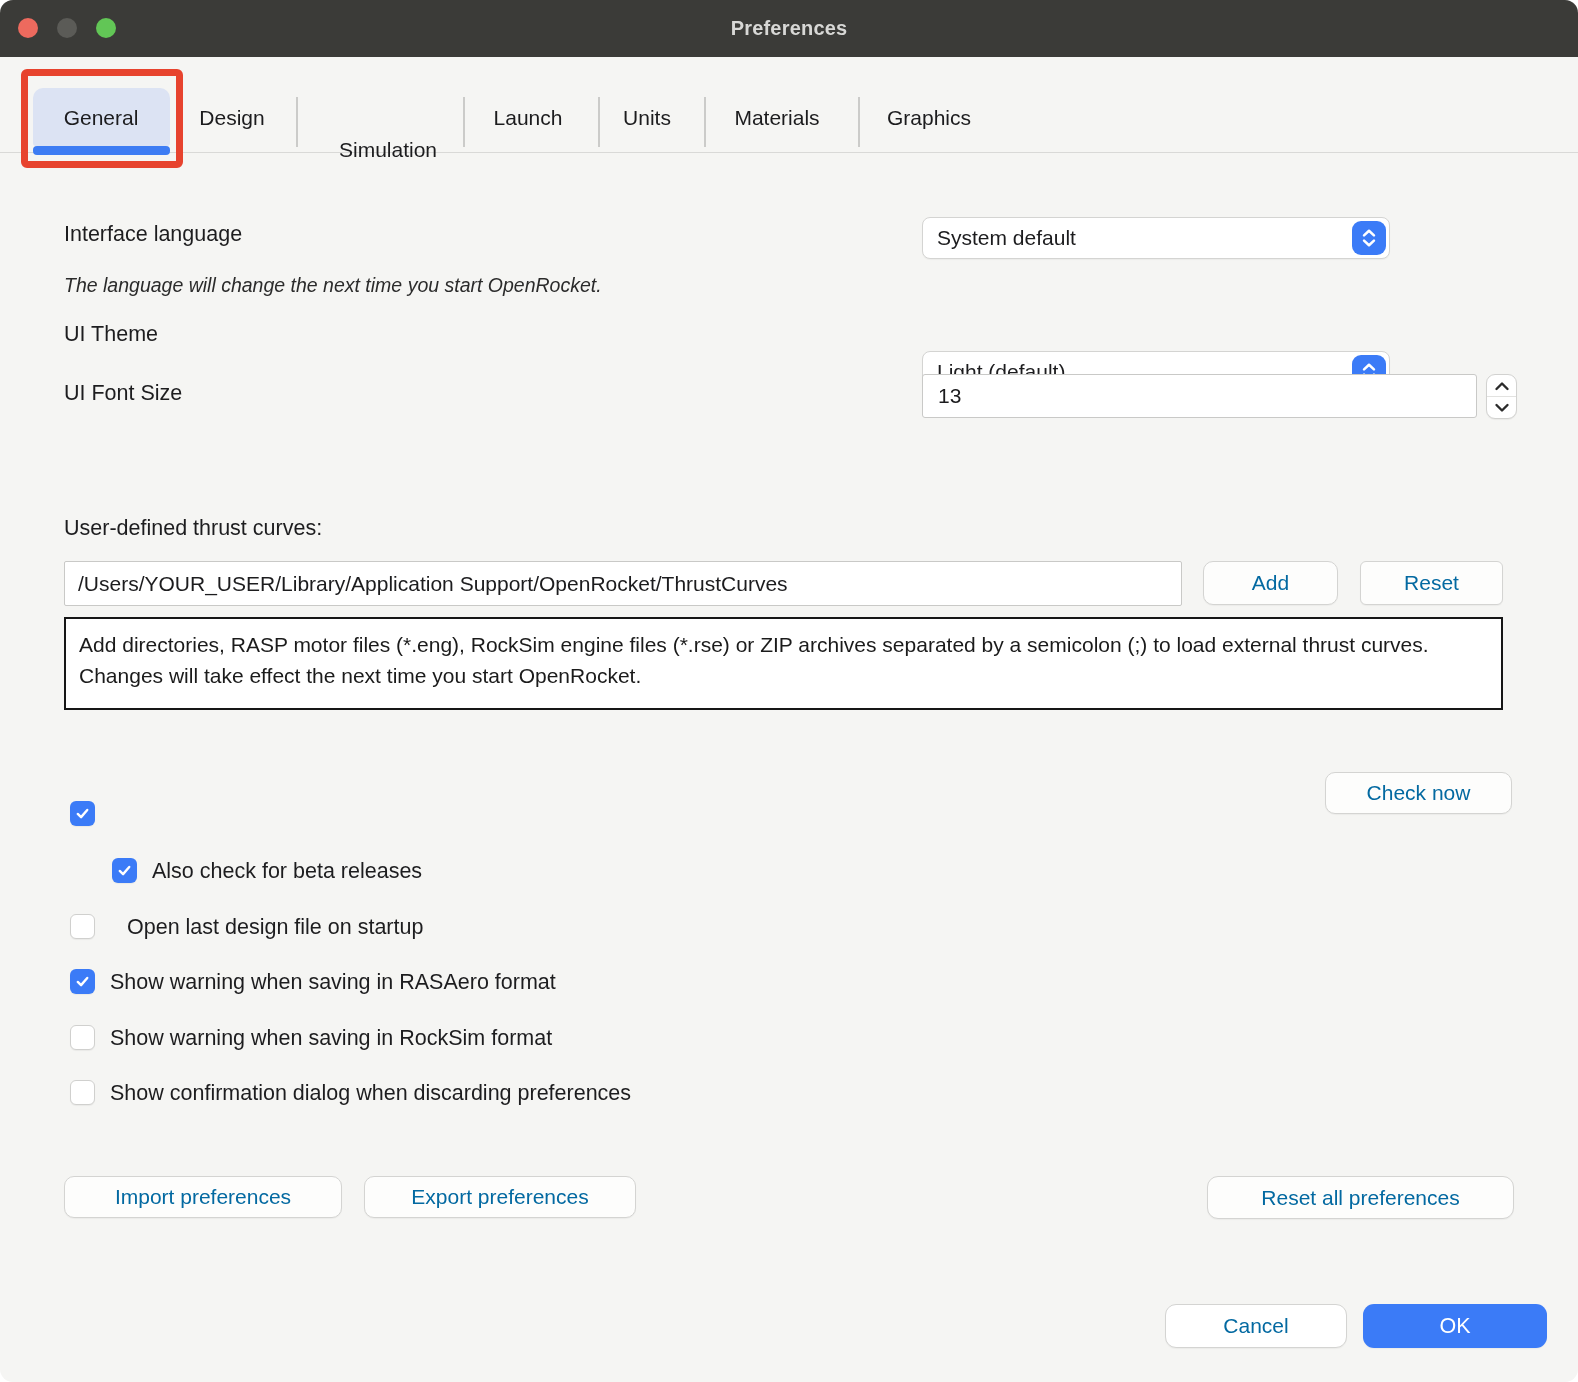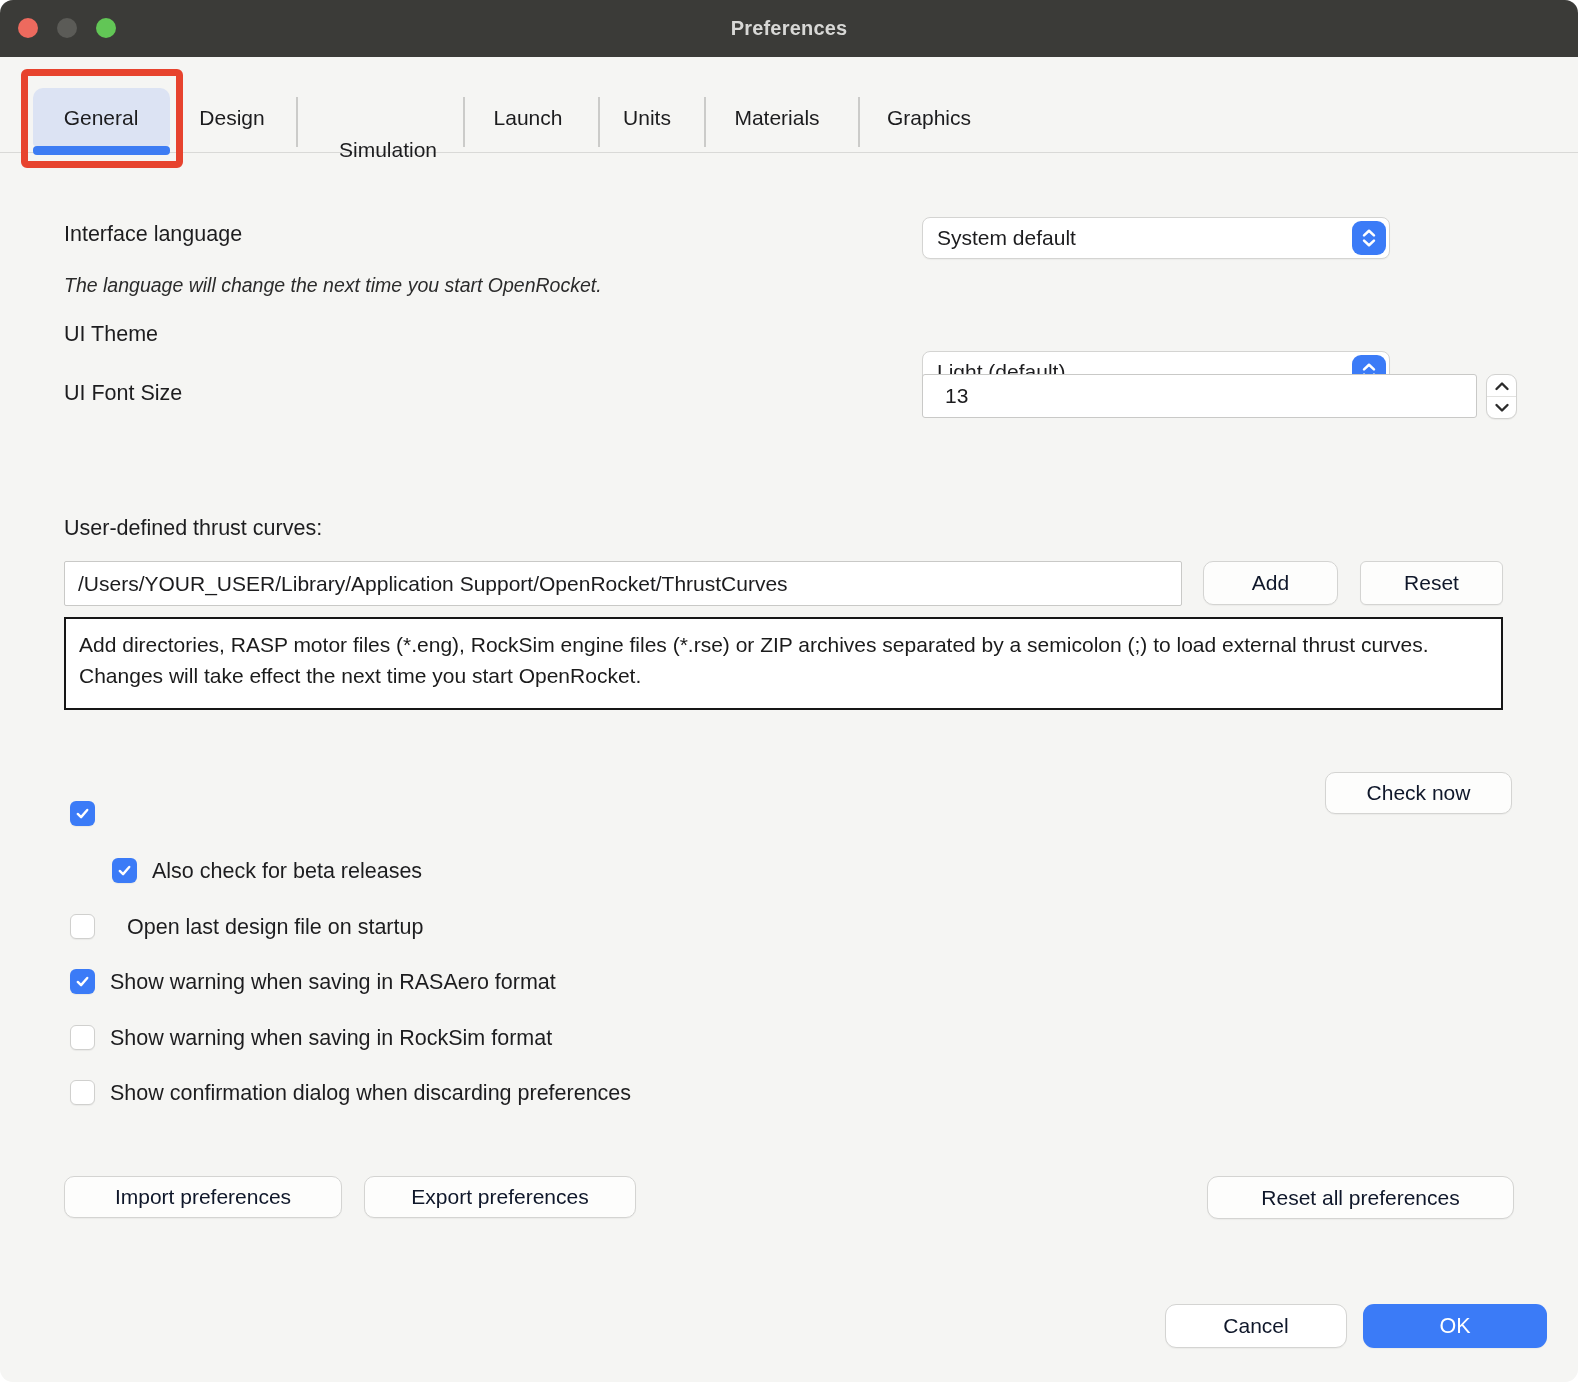--- a/index.html
+++ b/index.html
@@ -61,21 +61,21 @@
   }
   .dd-btn {
     position:absolute; right:3px; top:3px; width:34px; height:34px;
     background:#3b7bf7; border-radius:9px;
     display:flex; align-items:center; justify-content:center;
   }
   .numfield {
     position:absolute; left:922px; top:374px; width:555px; height:44px;
     background:#fff; border:1px solid #c9c9c7; border-radius:3px;
     font-family:"Liberation Sans", sans-serif;
-    font-size:21px; color:#1c1c1e; padding-left:22px;
+    font-size:21px; color:#1c1c1e; padding-left:15px;
   }
   .stepper {
     position:absolute; left:1486px; top:374px; width:31px; height:45px;
     background:#fff; border:1px solid #d2d2d0; border-radius:9px;
     display:flex; flex-direction:column; overflow:hidden;
     box-shadow:0 1px 1px rgba(0,0,0,.05);
   }
   .step-half { flex:1; display:flex; align-items:center; justify-content:center; }
   .step-half.up { border-bottom:1px solid #e2e2e0; }
   .pathfield {
@@ -85,21 +85,21 @@
     font-size:21px; color:#1c1c1e; padding-left:13px;
   }
   .infobox {
     position:absolute; left:64px; top:617px; width:1439px; height:93px;
     background:#fff; border:2px solid #161616;
     padding:10px 13px; font-size:21px; line-height:31px; color:#1b1b1b;
   }
   
   .btn {
     position:absolute; background:#fdfdfc; border:1px solid #d4d4d2; border-radius:10px;
-    font-family:"Liberation Sans", sans-serif; font-size:21px; color:#0f172a;
+    font-family:"Liberation Sans", sans-serif; font-size:21px; color:#0369a1;
     display:flex; align-items:center; justify-content:center;
     box-shadow:0 1px 1px rgba(0,0,0,.04);
   }
   .btn-add      { left:1203px; top:561px; width:135px; height:44px; }
   .btn-reset    { left:1360px; top:561px; width:143px; height:44px;border-radius:6px; }
   .btn-checknow { left:1325px; top:772px; width:187px; height:42px; }
   .btn-import   { left:64px;  top:1176px; width:278px; height:42px; }
   .btn-export   { left:364px; top:1176px; width:272px; height:42px; }
   .btn-resetall { left:1207px; top:1176px; width:307px; height:43px; border-radius:11px; }
   .btn-cancel   { left:1165px; top:1304px; width:182px; height:44px; border-radius:11px; background:#fff; }

